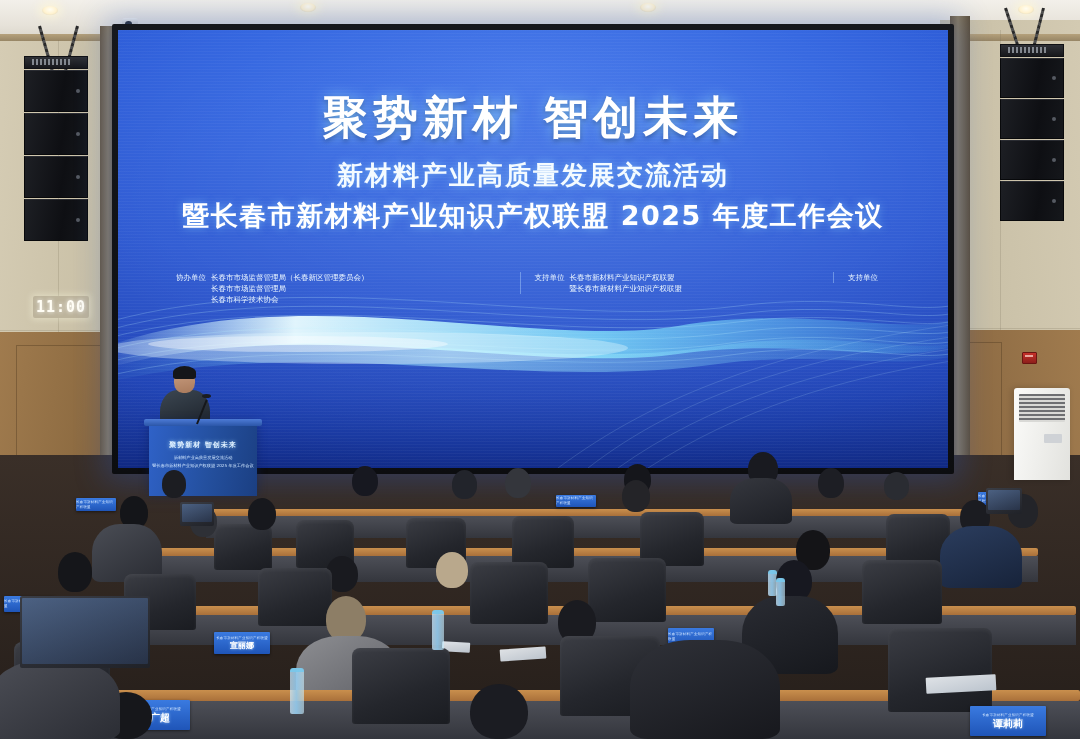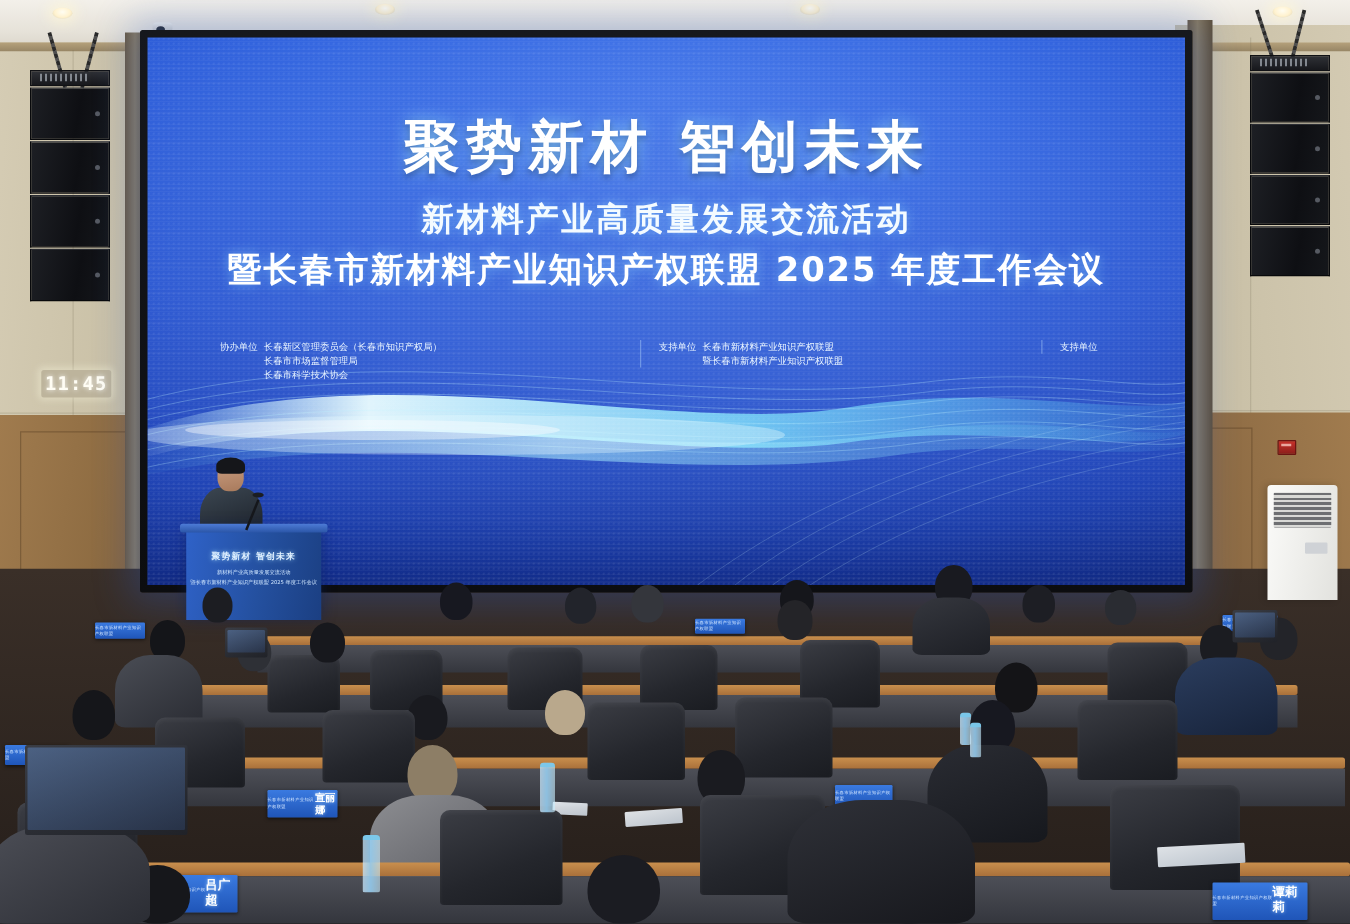--- a/index.html
+++ b/index.html
@@ -125,21 +125,21 @@
     background:linear-gradient(160deg,#3b3d44,#24262c 60%,#1a1c21);
     box-shadow:inset 0 2px 4px rgba(255,255,255,.06);}
   .head{position:absolute;border-radius:50% 50% 45% 45%;}
   .torso{position:absolute;border-radius:40% 40% 12% 12%/48% 48% 10% 10%;}
   .bottle{position:absolute;width:9px;height:26px;border-radius:3px 3px 2px 2px;
     background:linear-gradient(90deg,rgba(205,235,255,.75),rgba(150,205,240,.9) 45%,rgba(205,240,255,.6));
     border-top:4px solid rgba(120,200,235,.9);}
   .nameplate{position:absolute;border-radius:1px;
     background:linear-gradient(#3a7ae0,#1f55b8);
     box-shadow:0 1px 3px rgba(0,0,0,.5);
-    display:flex;flex-direction:row;align-items:center;justify-content:center;}
+    display:flex;flex-direction:column;align-items:center;justify-content:center;}
   .nameplate .np-small{font-size:3.4px;color:#cfe4ff;letter-spacing:.3px;
     font-family:"DejaVu Sans",sans-serif;line-height:5px;}
   .nameplate .np-name{font-size:10px;font-weight:700;color:#ffffff;
     font-family:"DejaVu Sans",sans-serif;line-height:12px;
     text-shadow:0 0 3px rgba(180,220,255,.9);}
   .monitor{position:absolute;border-radius:2px;
     background:linear-gradient(160deg,#3a3d45,#202228);}
   .monitor .m-scr{position:absolute;inset:2px 2px 4px 2px;border-radius:1px;
     background:linear-gradient(160deg,#5b7fb5,#2d3f60);opacity:.55;}
   .paper{position:absolute;background:linear-gradient(170deg,#eef2f6,#c9d2dc);
@@ -182,21 +182,21 @@
   <div class="wainscot"></div>
   <div class="wainscot-r"></div>
   <div class="door-panel" style="left:16px;top:345px;width:88px;height:130px;"></div>
   <div class="door-panel" style="left:956px;top:342px;width:46px;height:132px;"></div>
 
   <div class="pillar" style="left:100px;"></div>
   <div class="pillar" style="left:950px;top:16px;"></div>
   <div class="floor"></div>
 
   <div class="clock">
-    <span class="seg">11:45</span>
+    <span class="seg">11:00</span>
   </div>
 
   <div class="alarm" style="left:1022px;top:352px;width:15px;height:12px;"></div>
   <div class="alarm" style="left:1020px;top:412px;width:11px;height:9px;"></div>
   <div class="ac">
     <div class="grill"></div>
     <div class="panel"></div>
   </div>
 
   <div class="chain" style="left:38px;top:26px;height:46px;transform:rotate(-16deg);"></div>
@@ -291,21 +291,21 @@
 
     <div class="s-title">聚势新材 智创未来</div>
     <div class="s-sub1">新材料产业高质量发展交流活动</div>
     <div class="s-sub2">暨长春市新材料产业知识产权联盟 2025 年度工作会议</div>
 
     <div class="credits">
 
       <div class="cred-col">
         <div class="cred-head">协办单位</div>
         <div class="cred-list">
-          <div>长春新区管理委员会（长春市知识产权局）</div>
+          <div>长春市市场监督管理局（长春新区管理委员会）</div>
           <div>长春市市场监督管理局</div>
           <div>长春市科学技术协会</div>
         </div>
       </div>
 
       <div class="cred-col">
         <div class="cred-head">支持单位</div>
         <div class="cred-list">
           <div>长春市新材料产业知识产权联盟</div>
           <div>暨长春市新材料产业知识产权联盟</div>

